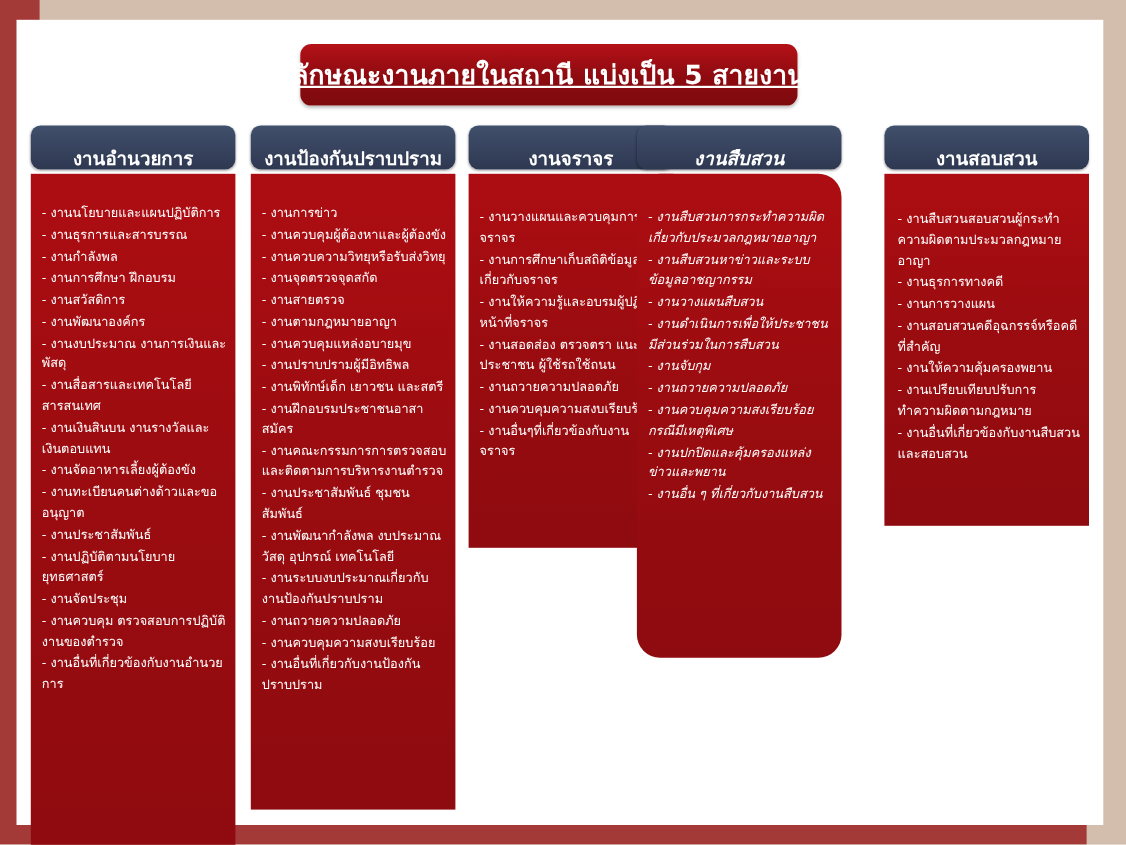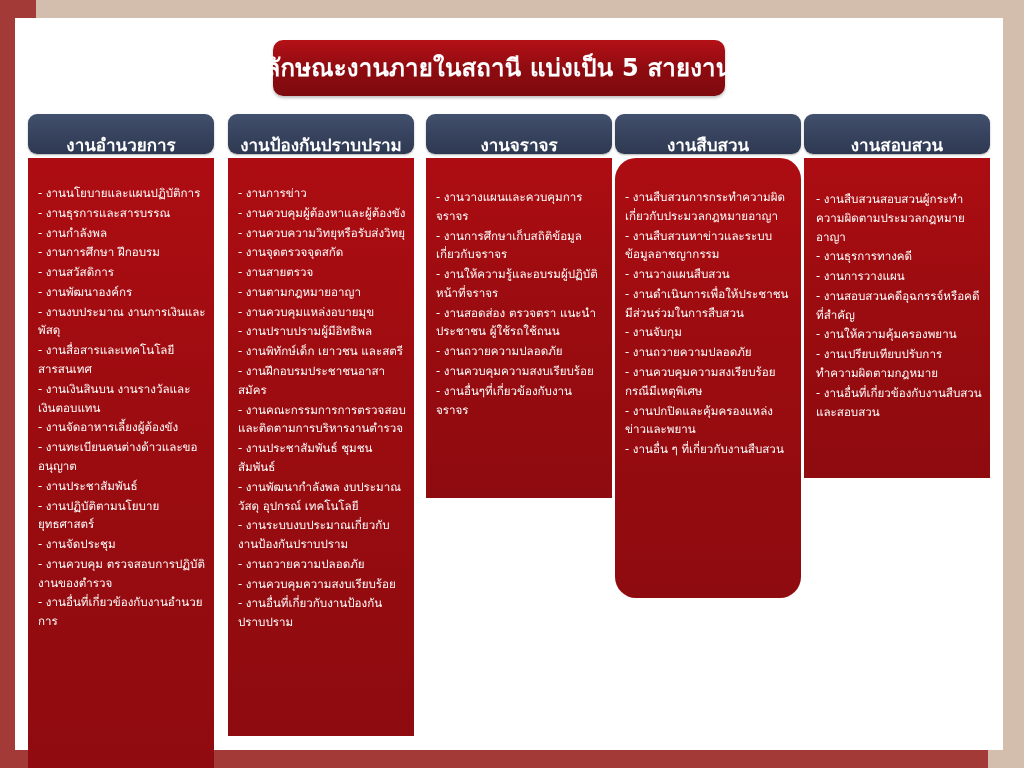--- a/index.html
+++ b/index.html
@@ -68,39 +68,40 @@
     box-sizing: border-box;
     padding: 0 14px;
   }
   .title-text {
     color: #ffffff;
     font-size: 24px;
     font-weight: bold;
     line-height: 1.1;
     white-space: nowrap;
     letter-spacing: 0.2px;
+    text-decoration: underline;
   }
 
   
   .columns {
     position: absolute;
     left: 0;
     top: 96px;
     width: 988px;
     height: 636px;
   }
   .col {
     position: absolute;
     top: 0;
     width: 186px;
   }
   .col-0 { left: 13px;  }
   .col-1 { left: 213px; border-radius: 30px; }
   .col-2 { left: 411px; }
-  .col-3 { left: 600px; }
+  .col-3 { left: 564px; font-style: italic; }
   .col-4 { left: 789px; }
 
   .col-header {
     position: relative;
     height: 40px;
     border-radius: 9px;
     background: linear-gradient(180deg, #41506c 0%, #36415c 60%, #2e3851 100%);
     box-shadow: 0 1px 2px rgba(0,0,0,0.3);
     display: flex;
     align-items: flex-end;

